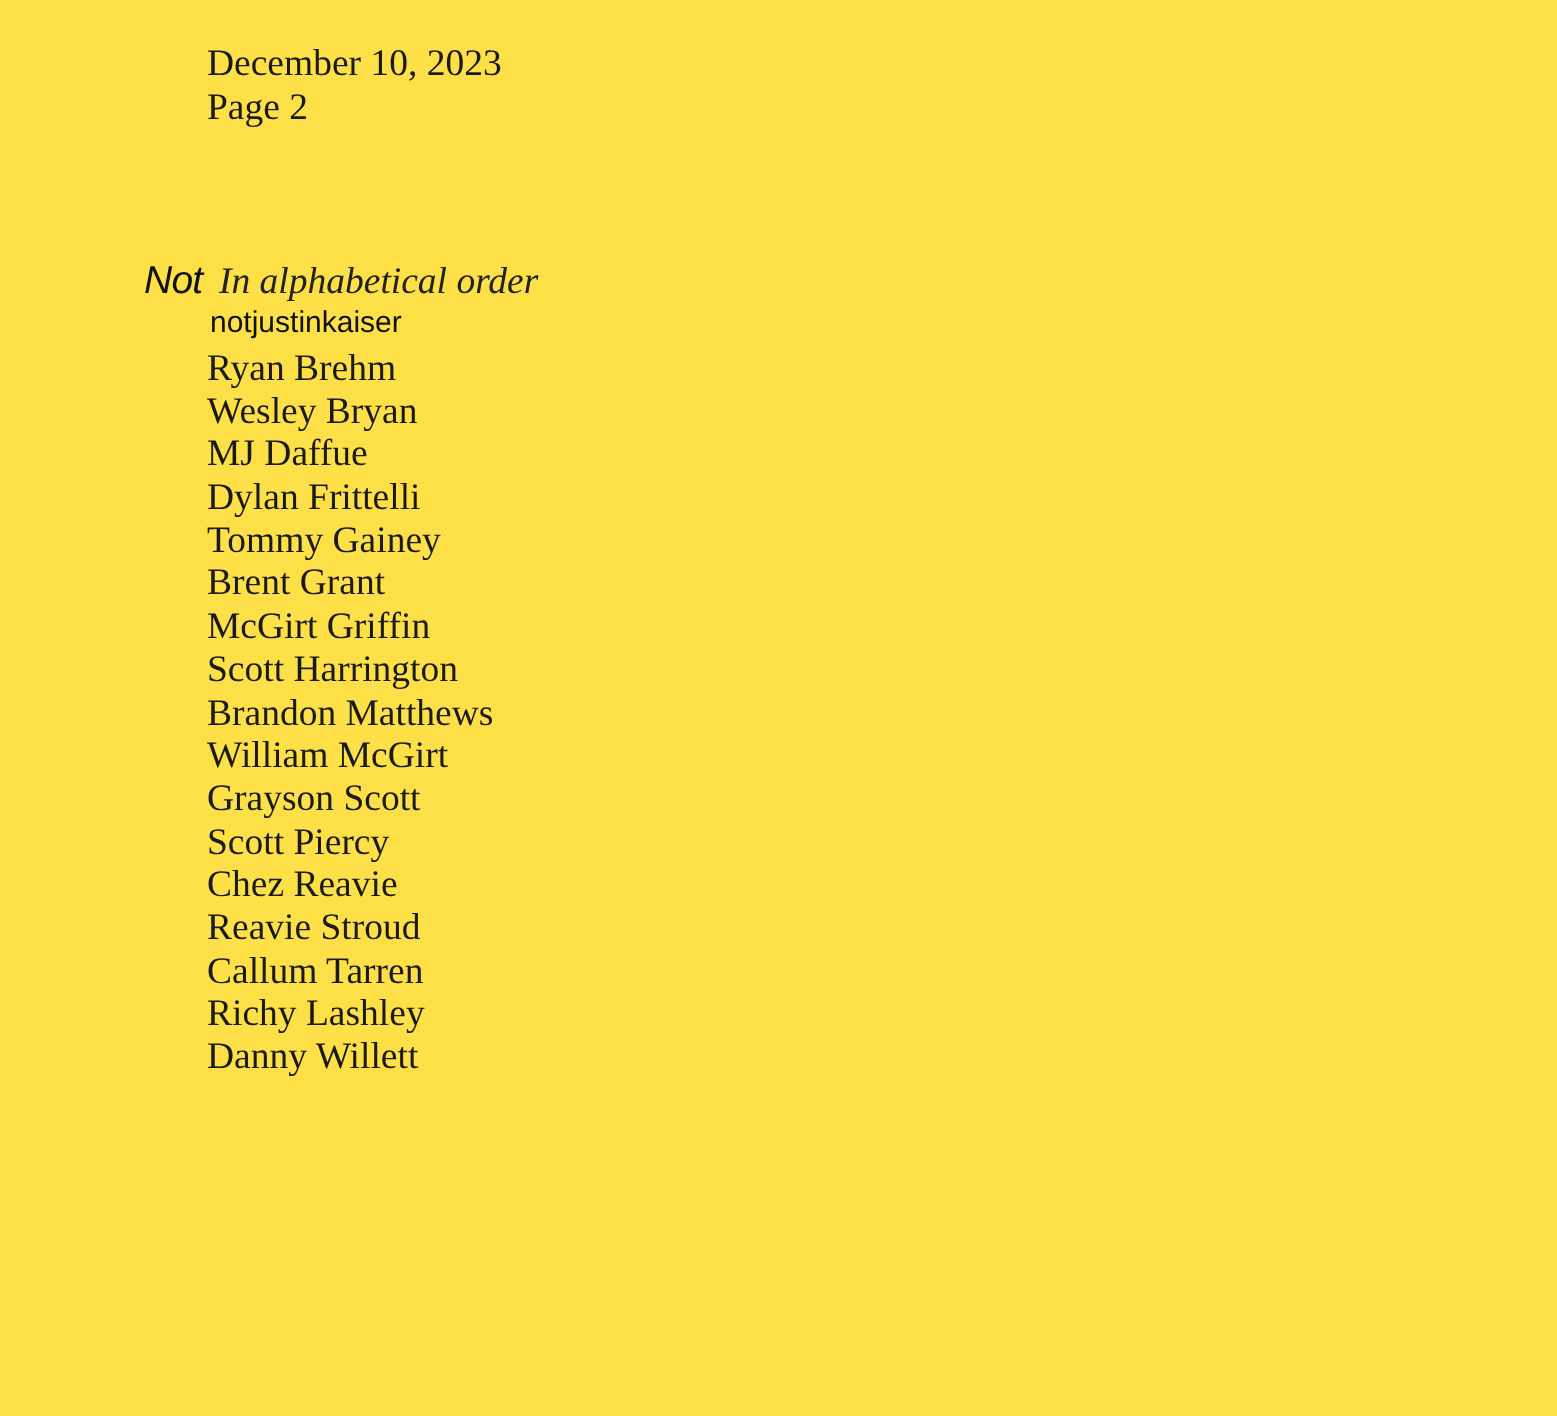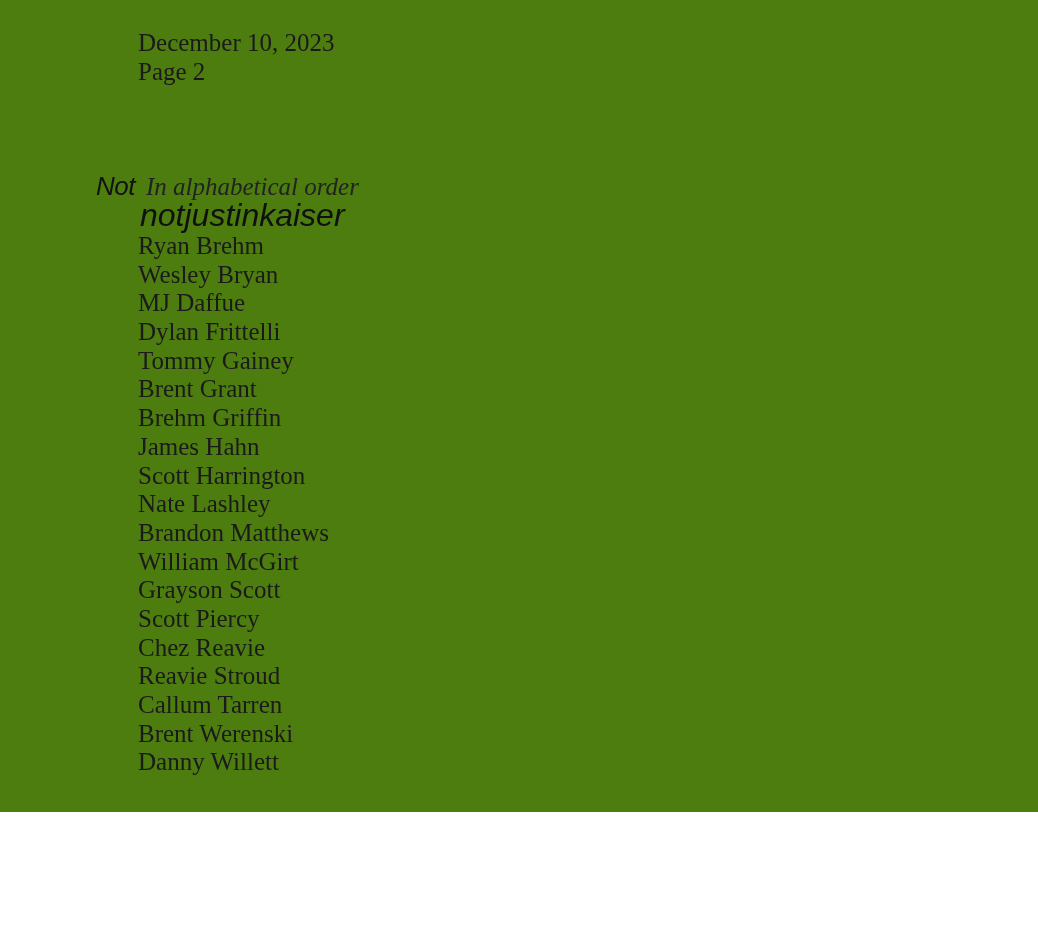--- a/index.html
+++ b/index.html
@@ -3,22 +3,22 @@
 <meta charset="utf-8">
 <style>
   html, body {
     margin: 0;
     padding: 0;
     background: #ffffff;
   }
   .page {
     position: relative;
     width: 1038px;
-    height: 812px;
-    background: #4d7c0f;
+    height: 944px;
+    background: #fde047;
     overflow: hidden;
     font-family: "Liberation Serif", serif;
     color: #1a1a1a;
   }
   .doc-header {
     position: absolute;
     left: 138px;
     top: 29px;
     font-size: 25px;
     line-height: 28.7px;
@@ -44,24 +44,23 @@
     font-family: "Liberation Serif", serif;
     font-style: italic;
     font-size: 25px;
     color: #222222;
   }
   .added-name {
     position: absolute;
     left: 140px;
     top: 201px;
     font-family: "Liberation Sans", sans-serif;
-    font-size: 32px;
+    font-size: 20px;
     line-height: 28.7px;
     color: #101010;
-    font-style: italic;
   }
   .names {
     position: absolute;
     left: 138px;
     top: 232px;
     font-size: 25px;
     line-height: 28.7px;
     color: #1a1a1a;
   }
   .name-item {
@@ -86,28 +85,26 @@
 
   <div class="added-name">notjustinkaiser</div>
 
   <div class="names">
       <div class="name-item">Ryan Brehm</div>
       <div class="name-item">Wesley Bryan</div>
       <div class="name-item">MJ Daffue</div>
       <div class="name-item">Dylan Frittelli</div>
       <div class="name-item">Tommy Gainey</div>
       <div class="name-item">Brent Grant</div>
-      <div class="name-item">Brehm Griffin</div>
-      <div class="name-item">James Hahn</div>
+      <div class="name-item">McGirt Griffin</div>
       <div class="name-item">Scott Harrington</div>
-      <div class="name-item">Nate Lashley</div>
       <div class="name-item">Brandon Matthews</div>
       <div class="name-item">William McGirt</div>
       <div class="name-item">Grayson Scott</div>
       <div class="name-item">Scott Piercy</div>
       <div class="name-item">Chez Reavie</div>
       <div class="name-item">Reavie Stroud</div>
       <div class="name-item">Callum Tarren</div>
-      <div class="name-item">Brent Werenski</div>
+      <div class="name-item">Richy Lashley</div>
       <div class="name-item">Danny Willett</div>
     </div>
 
 </div>
 
 </body></html>

